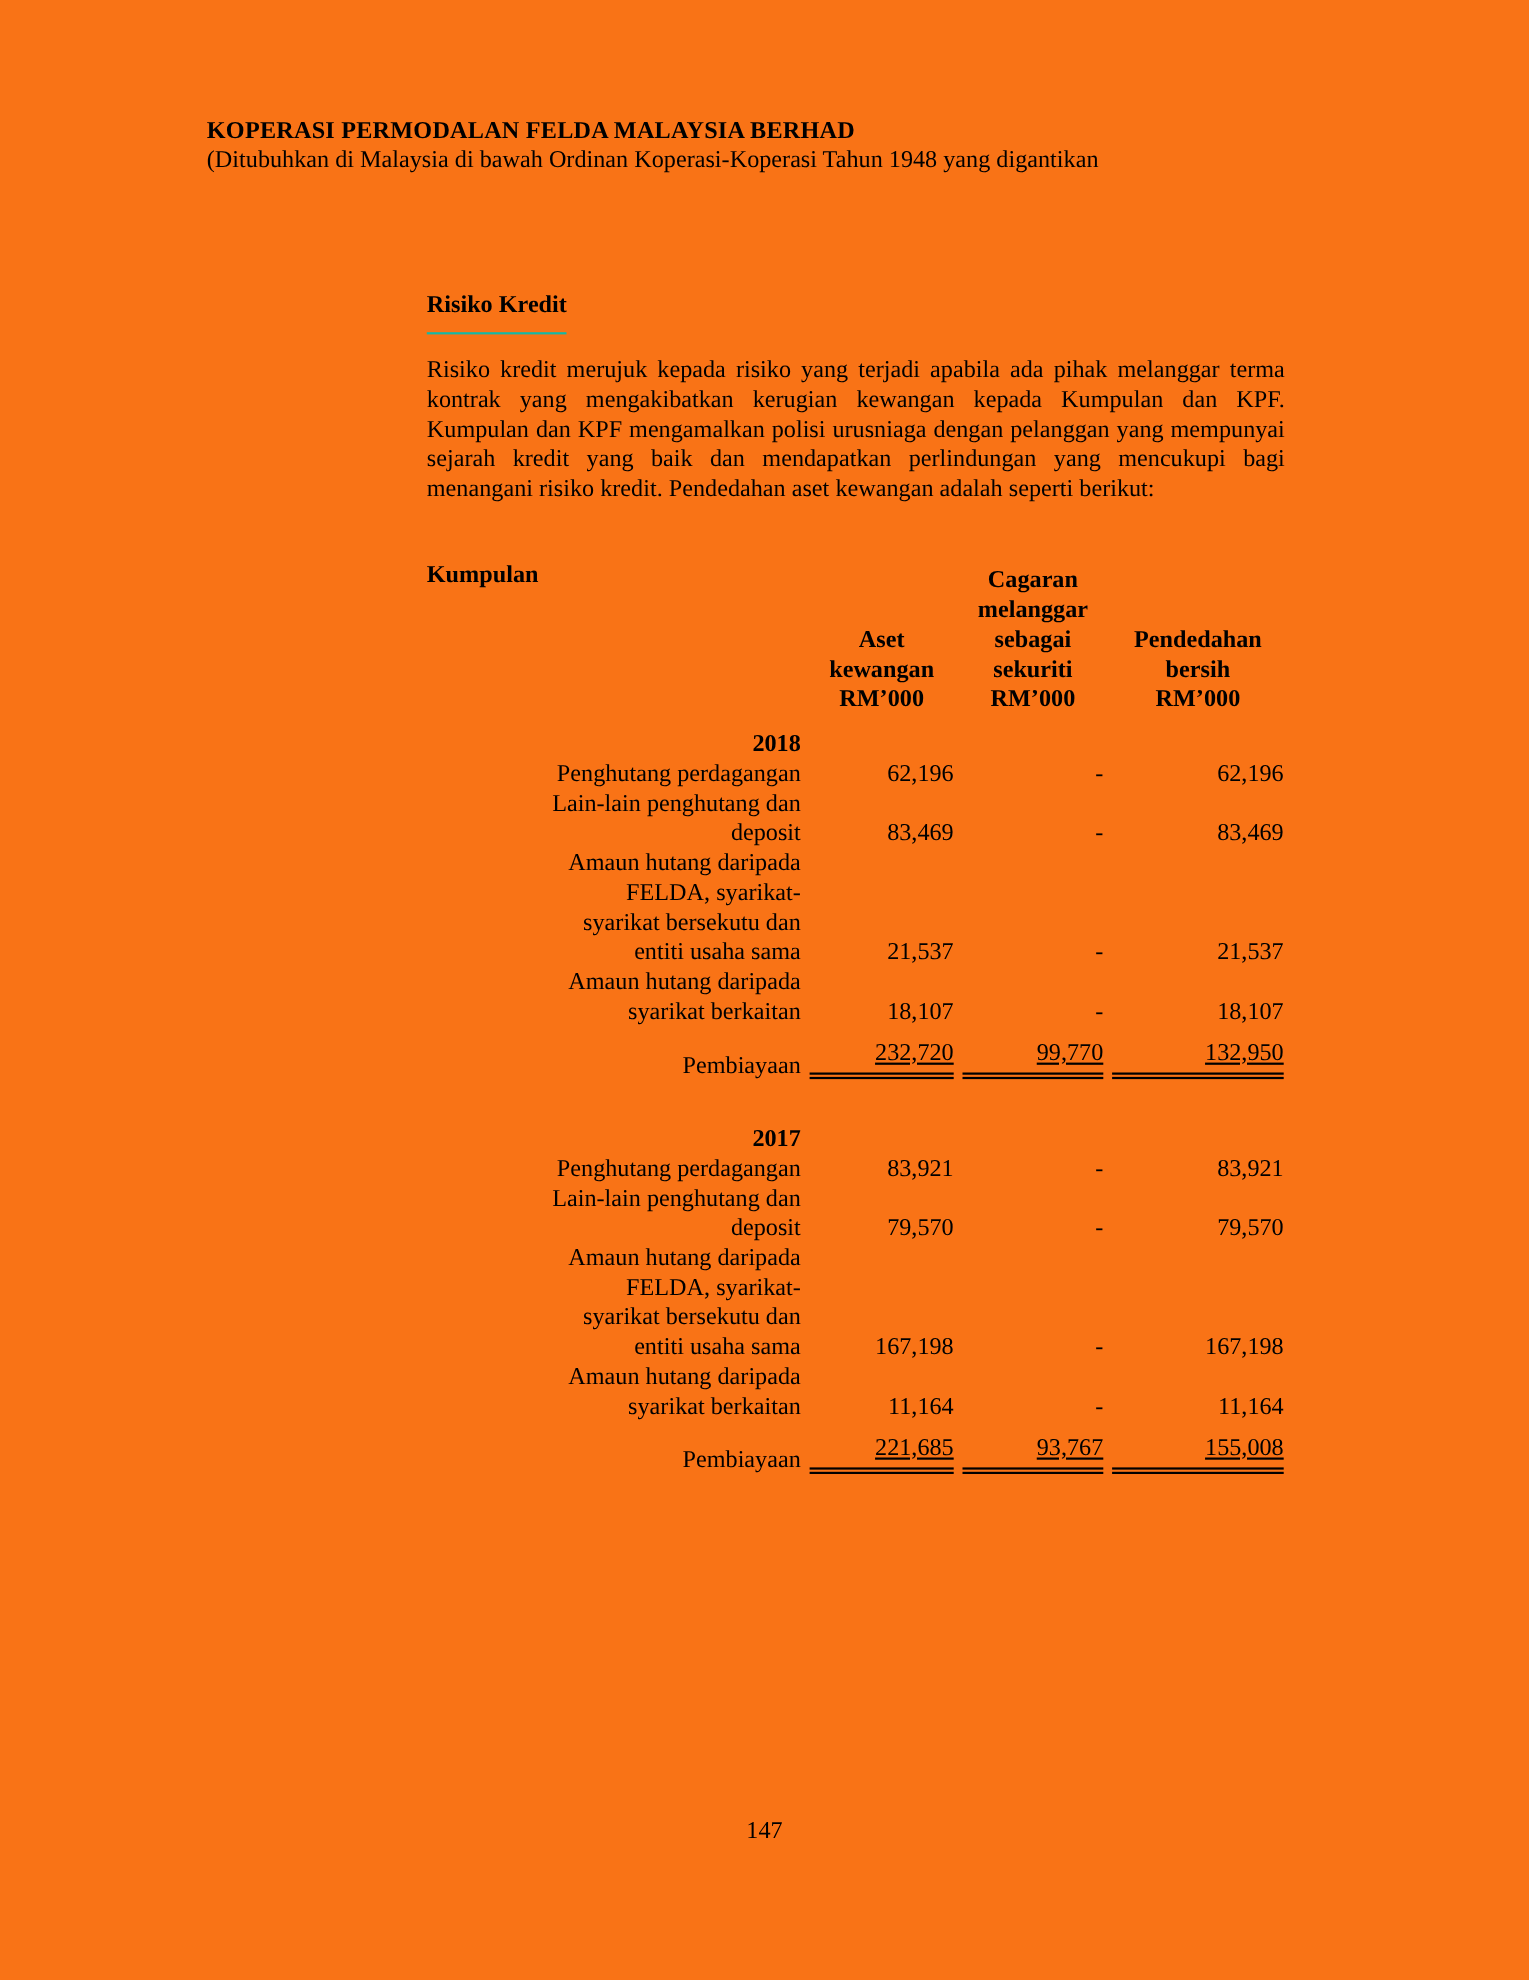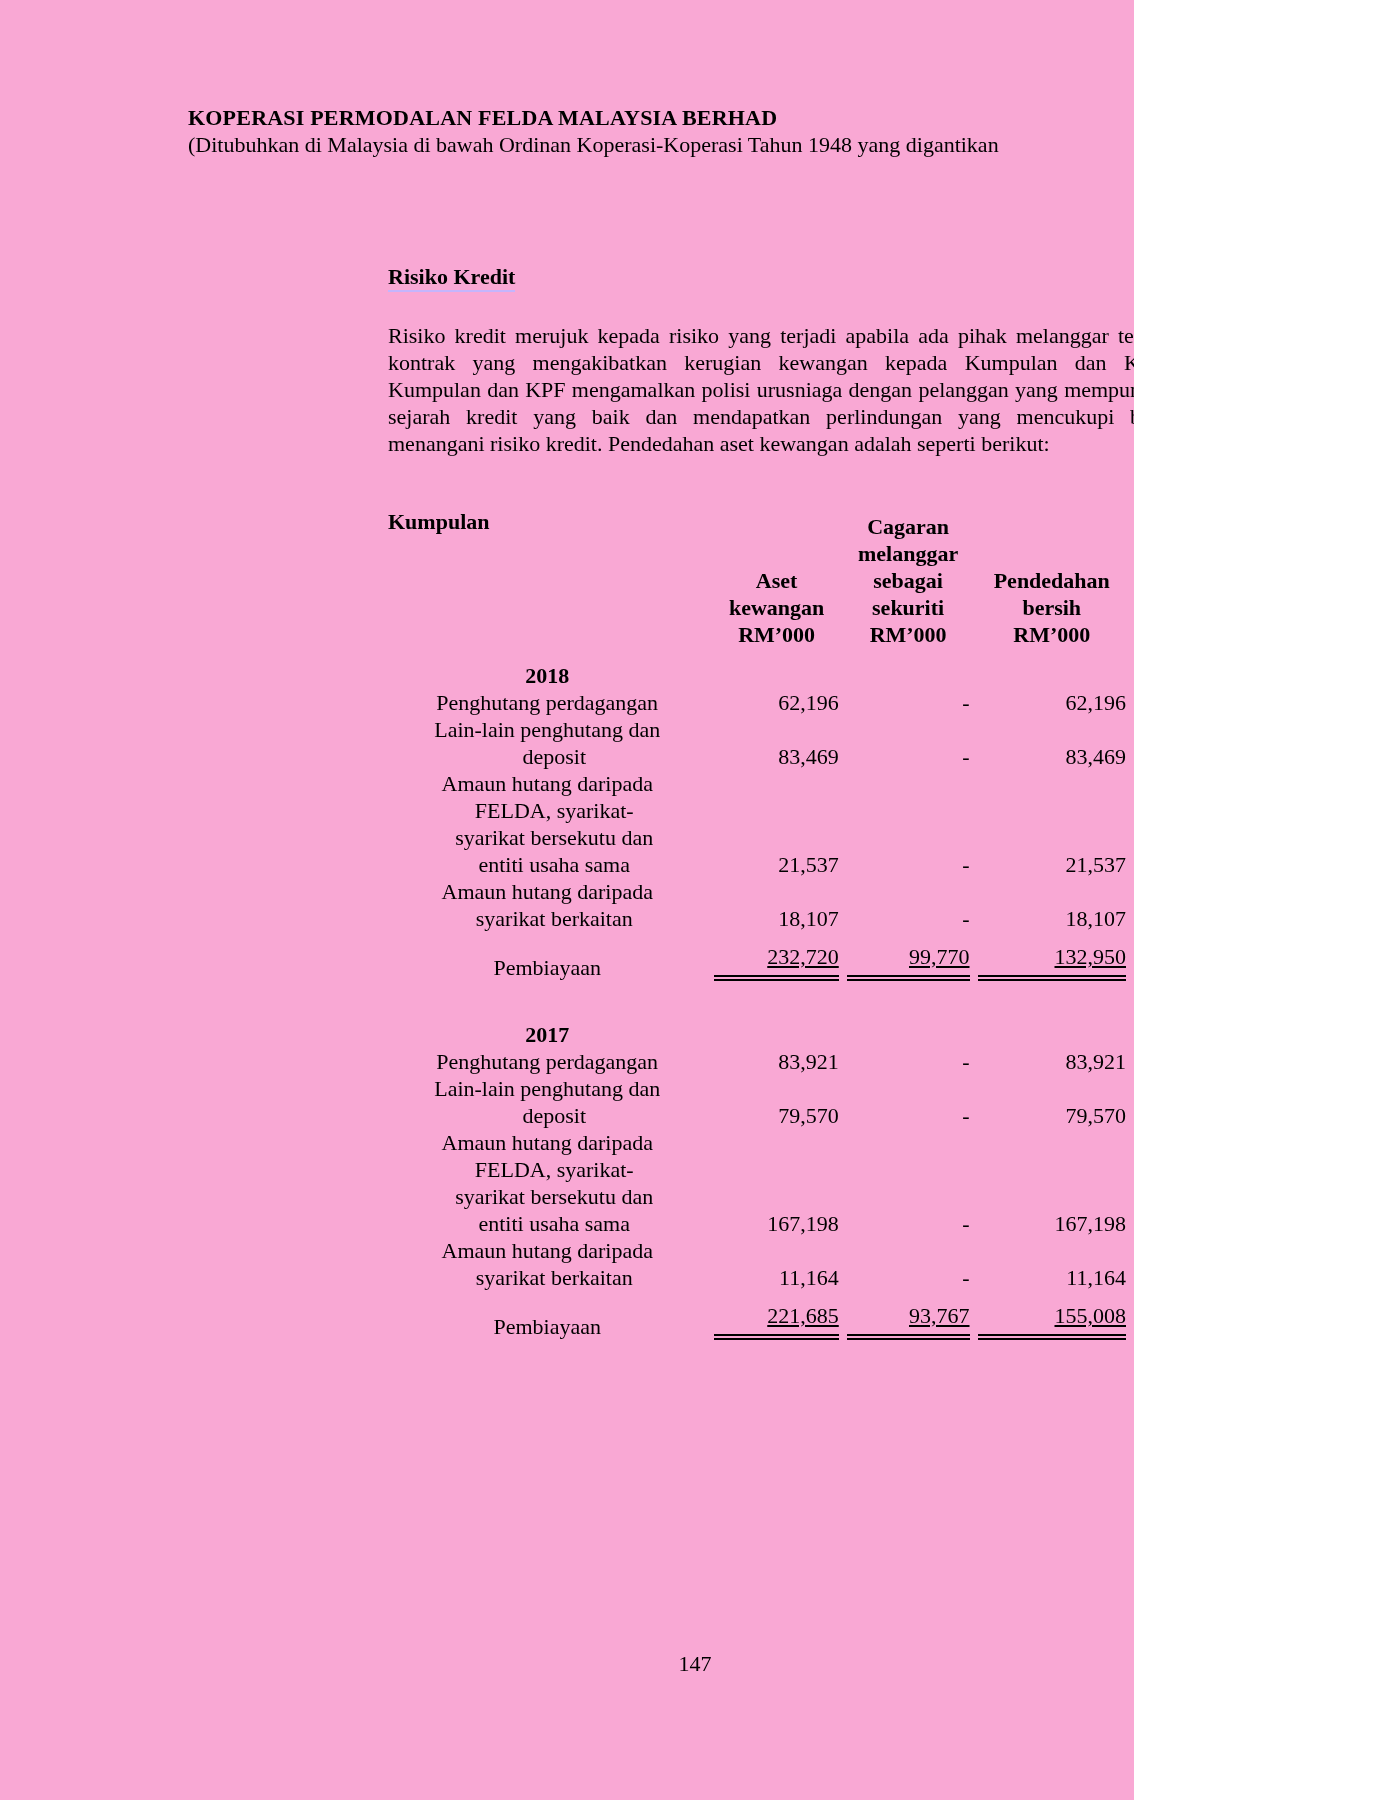--- a/index.html
+++ b/index.html
@@ -2,23 +2,23 @@
 <html><head>
 <meta charset="utf-8">
 <style>
   html, body {
     margin: 0;
     padding: 0;
     background: #ffffff;
   }
   .page {
     position: relative;
-    width: 1134px;
+    width: 1390px;
     height: 1800px;
-    background: #f9a8d4;
+    background: #f97316;
     color: #000000;
     font-family: "Liberation Serif", "DejaVu Serif", serif;
     font-size: 22px;
     line-height: 27px;
     overflow: hidden;
   }
 
   
   .doc-header {
     position: absolute;
@@ -35,22 +35,22 @@
   }
 
   
   .section-heading {
     position: absolute;
     left: 388px;
     top: 263px;
   }
   .section-heading span {
     font-weight: bold;
-    border-bottom: 2px solid #c4b5fd;
-    padding-bottom: 1px;
+    border-bottom: 2px solid #14b8a6;
+    padding-bottom: 13px;
   }
 
   
   .body-paragraph {
     position: absolute;
     left: 388px;
     top: 322px;
     width: 780px;
     text-align: justify;
     margin: 0;
@@ -87,21 +87,21 @@
   .fin-table thead th.h-label {
     vertical-align: top;
     text-align: left;
   }
   .fin-table thead th.h-num {
     vertical-align: bottom;
     text-align: center;
   }
   .fin-table thead .hline { line-height: 27px; }
 
-  .fin-table td.lbl  { text-align: center; }
+  .fin-table td.lbl  { text-align: right; }
   .fin-table td.cont { padding-left: 14px; }
   .fin-table td.year { font-weight: bold; }
   .fin-table td.num  { text-align: right; }
 
   .fin-table tr.head-gap td    { height: 14px; line-height: 14px; font-size: 1px; }
   .fin-table tr.section-gap td { height: 40px; line-height: 40px; font-size: 1px; }
 
   .fin-table tr.total td.num {
     border-bottom: 6px double #000;
     padding-bottom: 5px;

